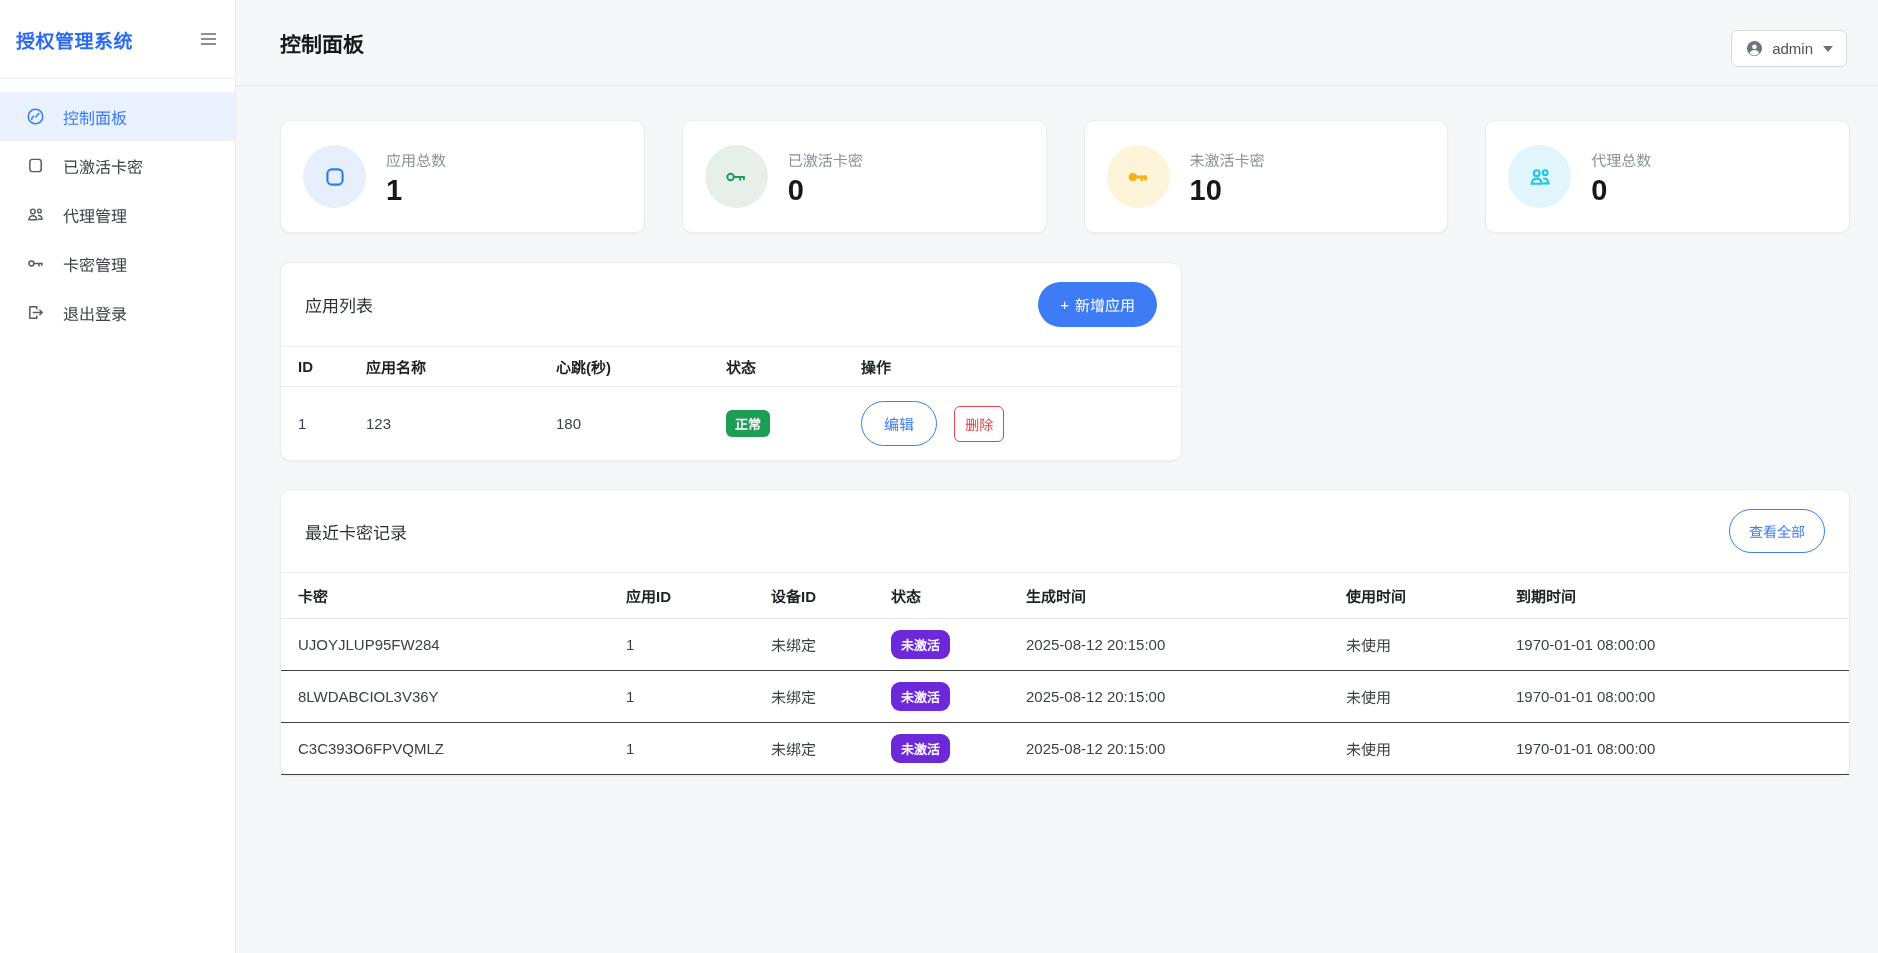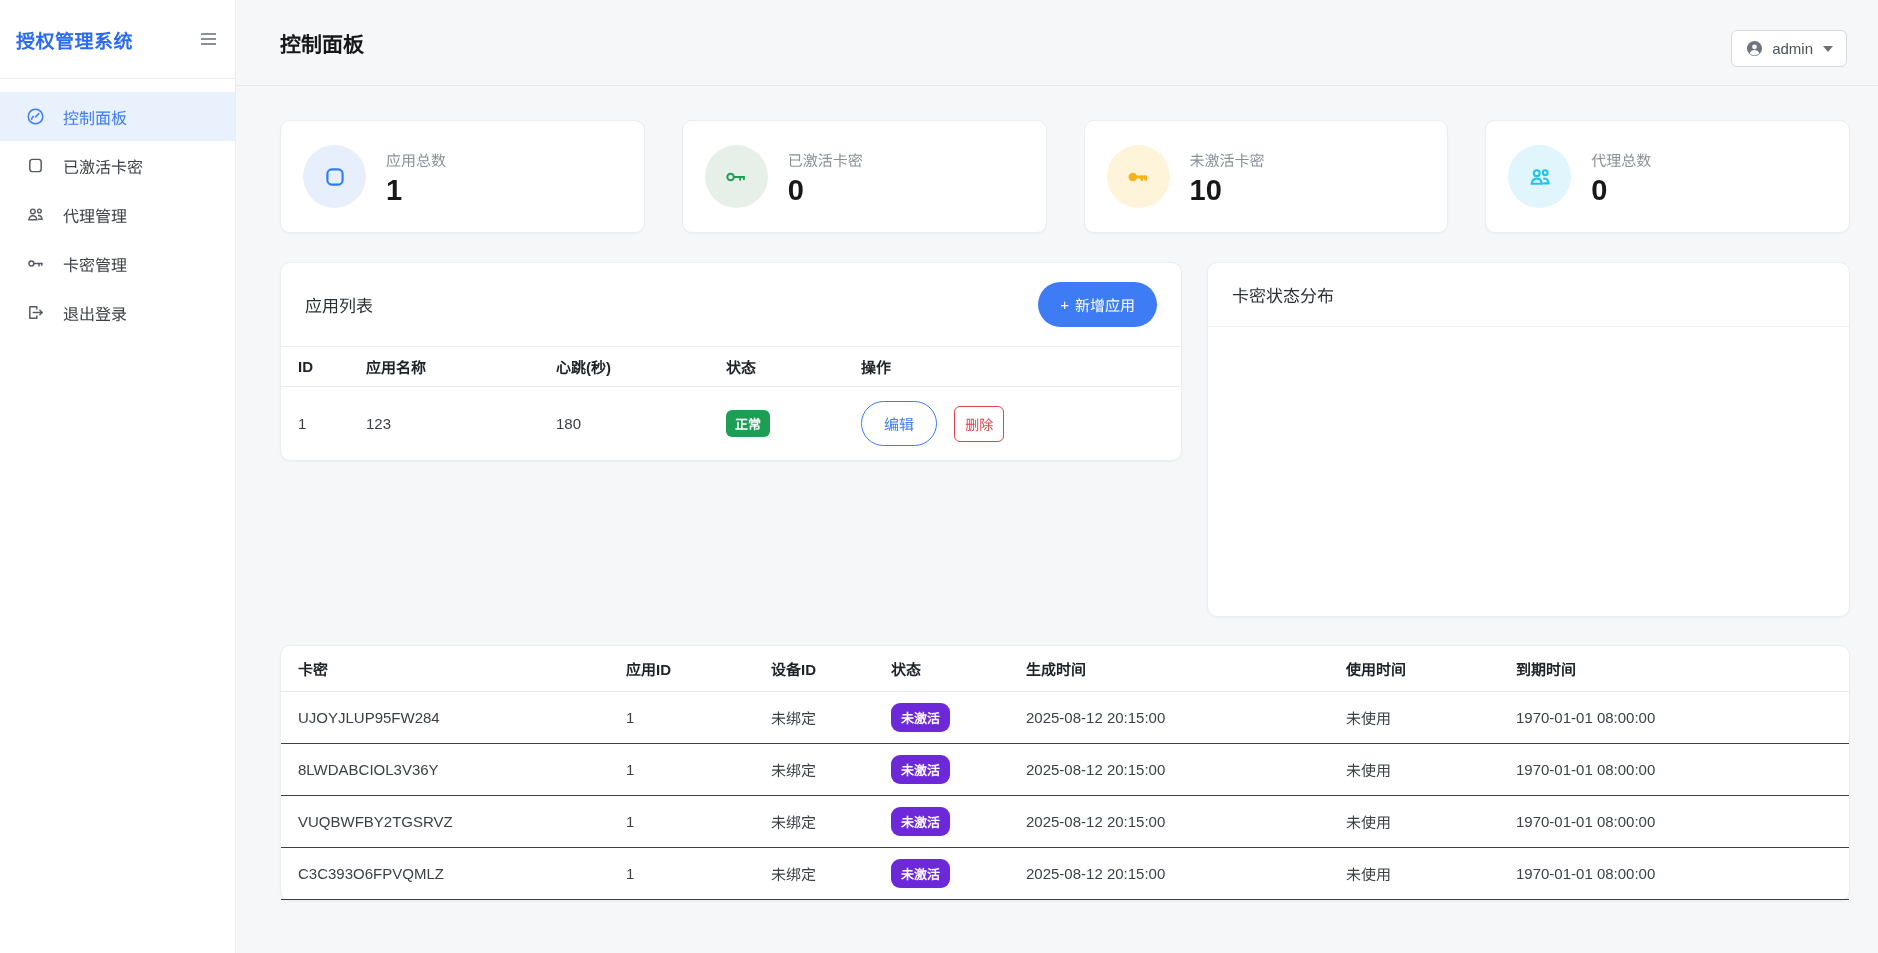--- a/index.html
+++ b/index.html
@@ -291,29 +291,27 @@
               </td>
               <td>
                 <button class="btn-edit">编辑</button>
                 <button class="btn-delete">删除</button>
               </td>
             </tr>
           </tbody>
         </table>
       </div>
 
-      <div class="panel chart-panel">
-        <div class="panel-header">
-          <span class="panel-title">卡密状态分布</span>
-        </div>
-        <div class="chart-body"></div>
-      </div>
     </div>
 
     <div class="panel recent-panel">
+      <div class="panel-header">
+        <span class="panel-title">最近卡密记录</span>
+        <button class="btn-outline-pill">查看全部</button>
+      </div>
       <table class="recent-table">
         <colgroup>
           <col style="width:345px">
             <col style="width:145px">
             <col style="width:120px">
             <col style="width:135px">
           <col style="width:320px">
             <col style="width:170px">
             <col>
         </colgroup>
@@ -341,29 +339,20 @@
             <tr>
               <td>8LWDABCIOL3V36Y</td>
               <td>1</td>
               <td>未绑定</td>
               <td><span class="badge-yellow">未激活</span></td>
               <td>2025-08-12 20:15:00</td>
               <td>未使用</td>
               <td>1970-01-01 08:00:00</td>
             </tr>
             <tr>
-              <td>VUQBWFBY2TGSRVZ</td>
-              <td>1</td>
-              <td>未绑定</td>
-              <td><span class="badge-yellow">未激活</span></td>
-              <td>2025-08-12 20:15:00</td>
-              <td>未使用</td>
-              <td>1970-01-01 08:00:00</td>
-            </tr>
-            <tr>
               <td>C3C393O6FPVQMLZ</td>
               <td>1</td>
               <td>未绑定</td>
               <td><span class="badge-yellow">未激活</span></td>
               <td>2025-08-12 20:15:00</td>
               <td>未使用</td>
               <td>1970-01-01 08:00:00</td>
             </tr>
           </tbody>
       </table>

